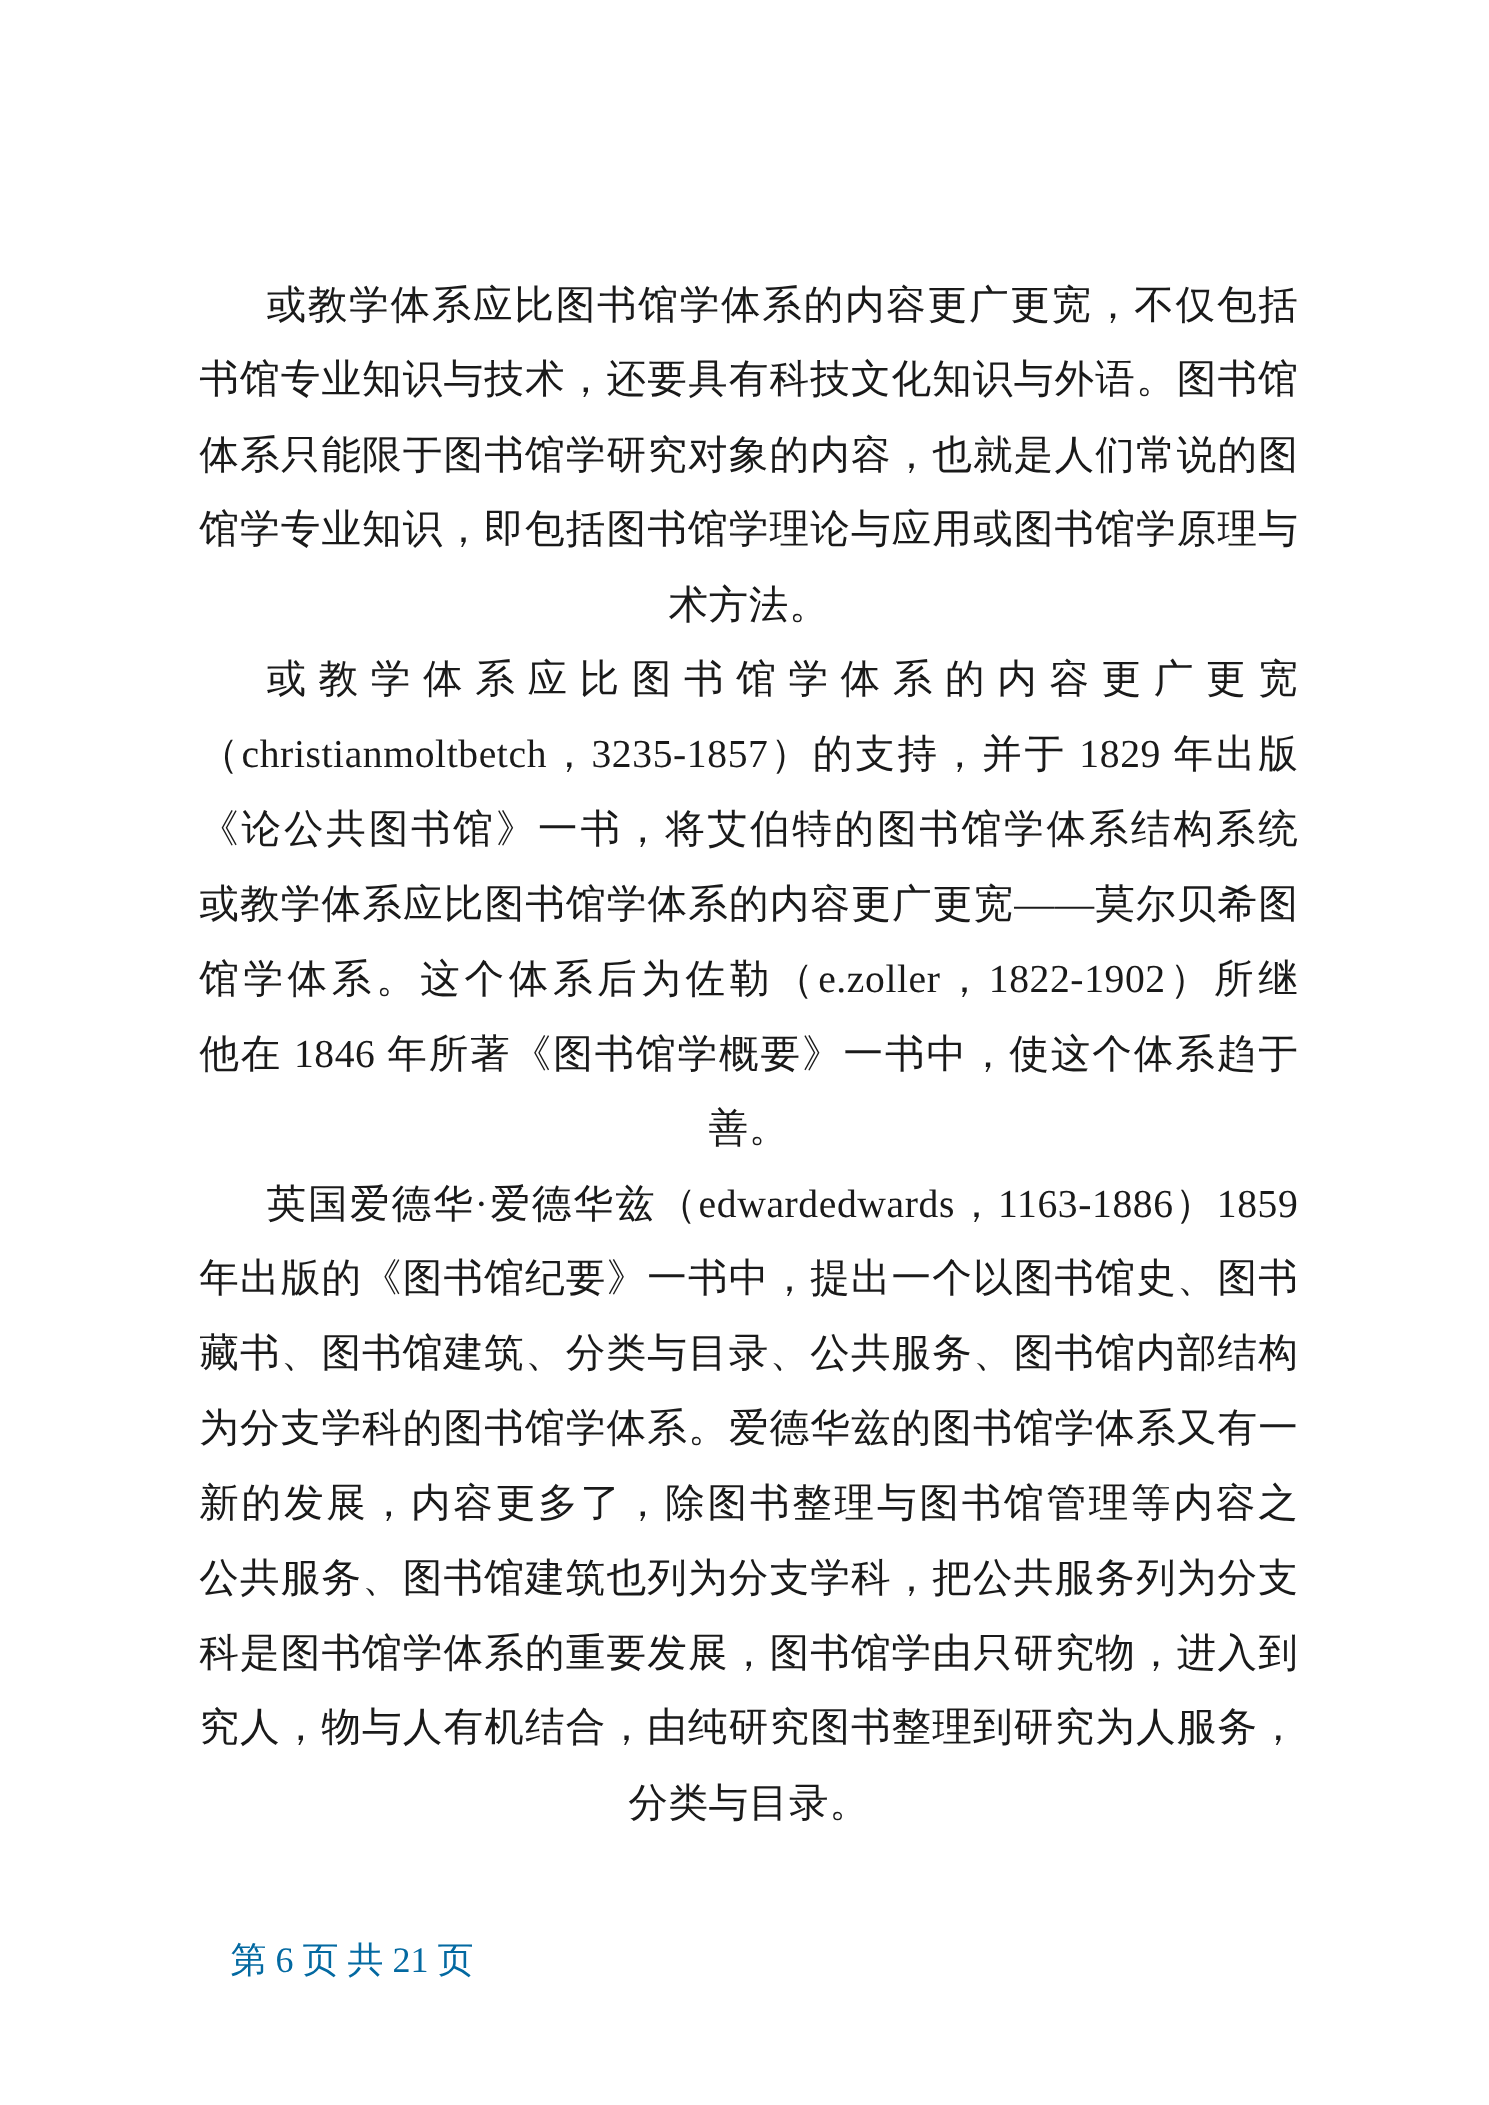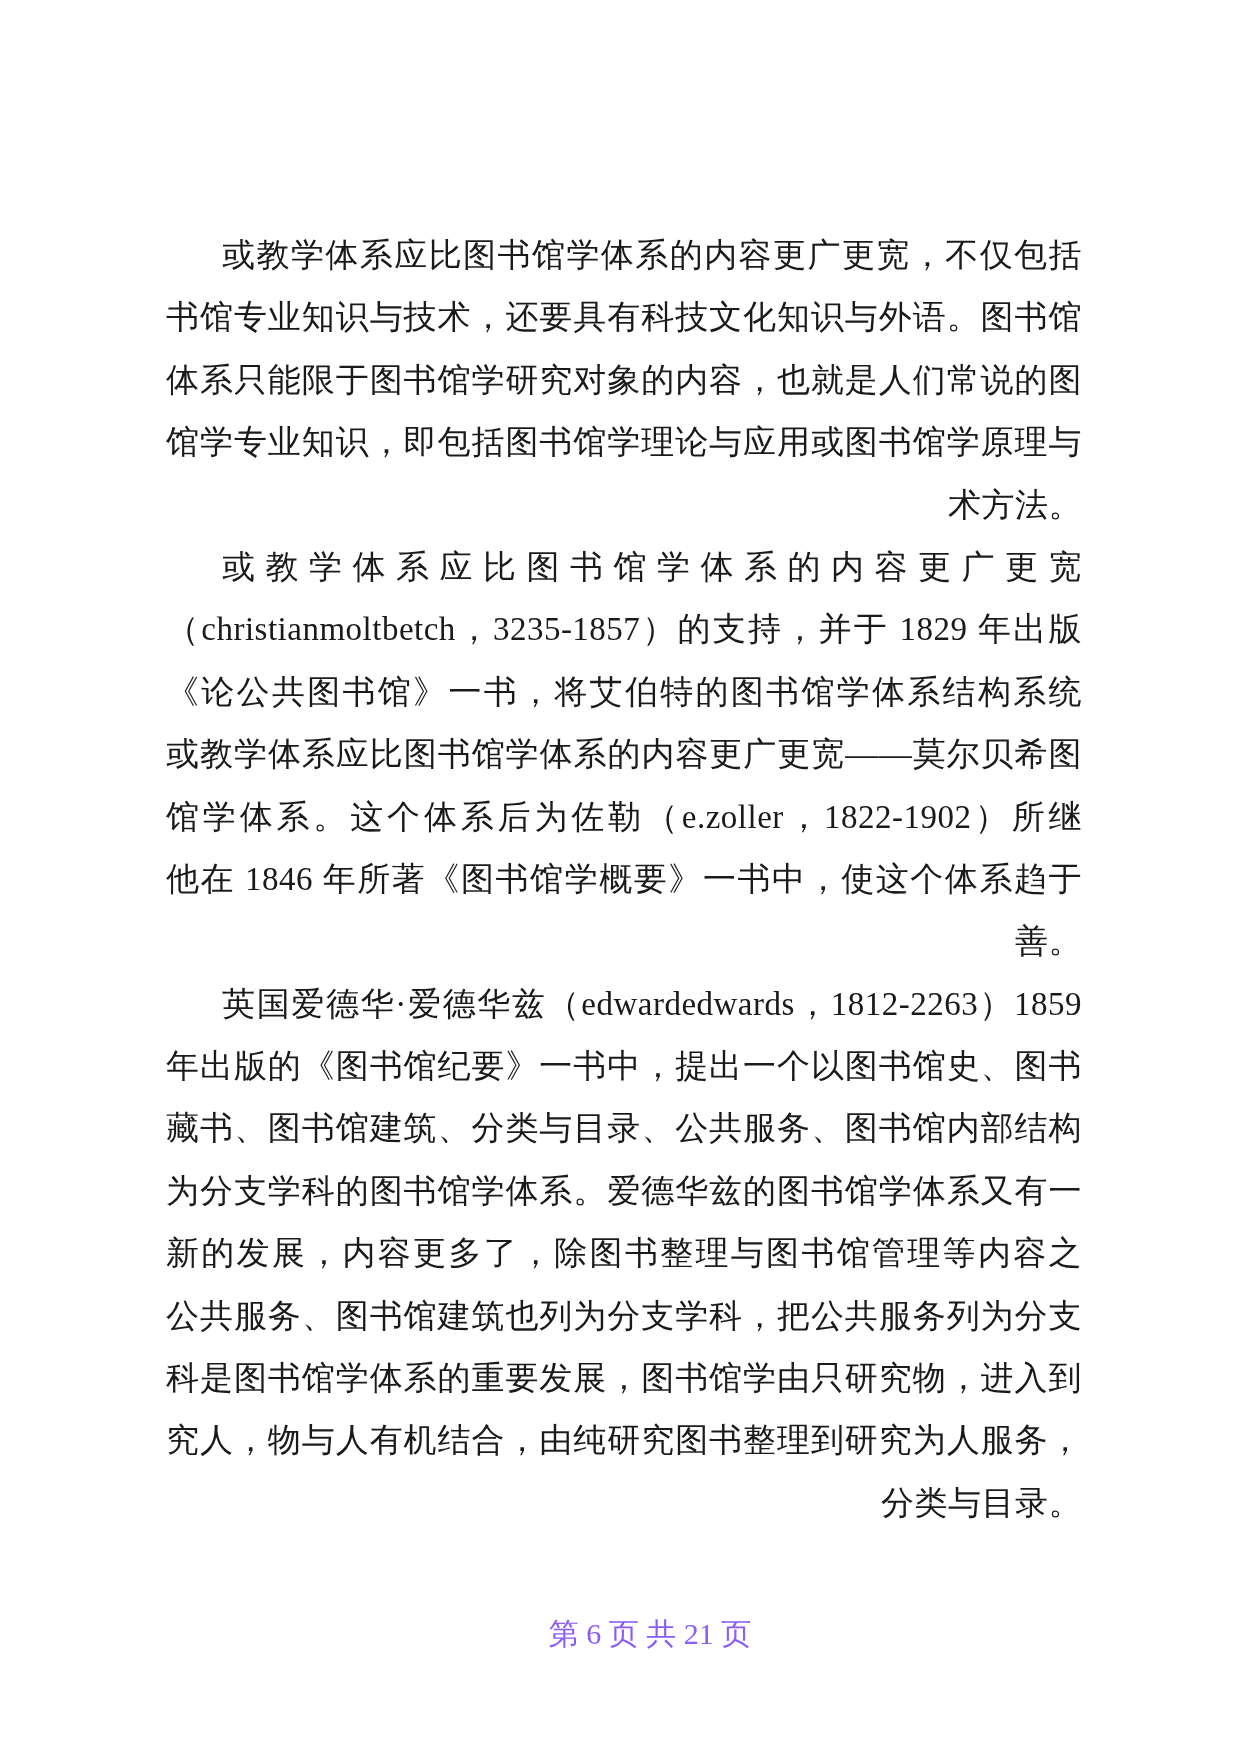--- a/index.html
+++ b/index.html
@@ -25,41 +25,40 @@
     line-height: 62.4px;
     letter-spacing: 0.5px;
   }
   .paragraph {
     margin: 0;
     padding: 0;
   }
   .text-line {
     height: 62.4px;
     overflow: hidden;
-    text-align: right;
+    text-align: center;
     white-space: normal;
   }
   .text-line.fill {
     text-align: justify;
     text-align-last: justify;
     text-justify: inter-character;
   }
   .text-line.indent {
     text-indent: 56px;
   }
   .page-footer {
     position: absolute;
     left: 166px;
     top: 1612px;
     width: 916px;
     margin-left: 26px;
-    text-align: center;
     font-size: 30px;
     line-height: 44px;
-    color: #8b5cf6;
+    color: #0369a1;
   }
 </style>
 </head>
 <body>
 
 <div class="page">
   <div class="doc-body" id="doc-body">
       <div class="paragraph">
         <div class="text-line fill indent">或教学体系应比图书馆学体系的内容更广更宽，不仅包括图</div>
         <div class="text-line fill">书馆专业知识与技术，还要具有科技文化知识与外语。图书馆学</div>
@@ -70,21 +69,21 @@
       <div class="paragraph">
         <div class="text-line fill indent">或教学体系应比图书馆学体系的内容更广更宽</div>
         <div class="text-line fill">（christianmoltbetch，3235-1857）的支持，并于 1829 年出版</div>
         <div class="text-line fill">《论公共图书馆》一书，将艾伯特的图书馆学体系结构系统化，</div>
         <div class="text-line fill">或教学体系应比图书馆学体系的内容更广更宽——莫尔贝希图书</div>
         <div class="text-line fill">馆学体系。这个体系后为佐勒（e.zoller，1822-1902）所继承，</div>
         <div class="text-line fill">他在 1846 年所著《图书馆学概要》一书中，使这个体系趋于完</div>
         <div class="text-line">善。</div>
       </div>
       <div class="paragraph">
-        <div class="text-line fill indent">英国爱德华·爱德华兹（edwardedwards，1812-2263）1859</div>
+        <div class="text-line fill indent">英国爱德华·爱德华兹（edwardedwards，1163-1886）1859</div>
         <div class="text-line fill">年出版的《图书馆纪要》一书中，提出一个以图书馆史、图书馆</div>
         <div class="text-line fill">藏书、图书馆建筑、分类与目录、公共服务、图书馆内部结构等</div>
         <div class="text-line fill">为分支学科的图书馆学体系。爱德华兹的图书馆学体系又有一些</div>
         <div class="text-line fill">新的发展，内容更多了，除图书整理与图书馆管理等内容之外，</div>
         <div class="text-line fill">公共服务、图书馆建筑也列为分支学科，把公共服务列为分支学</div>
         <div class="text-line fill">科是图书馆学体系的重要发展，图书馆学由只研究物，进入到研</div>
         <div class="text-line fill">究人，物与人有机结合，由纯研究图书整理到研究为人服务，当</div>
         <div class="text-line">分类与目录。</div>
       </div>
     </div>

